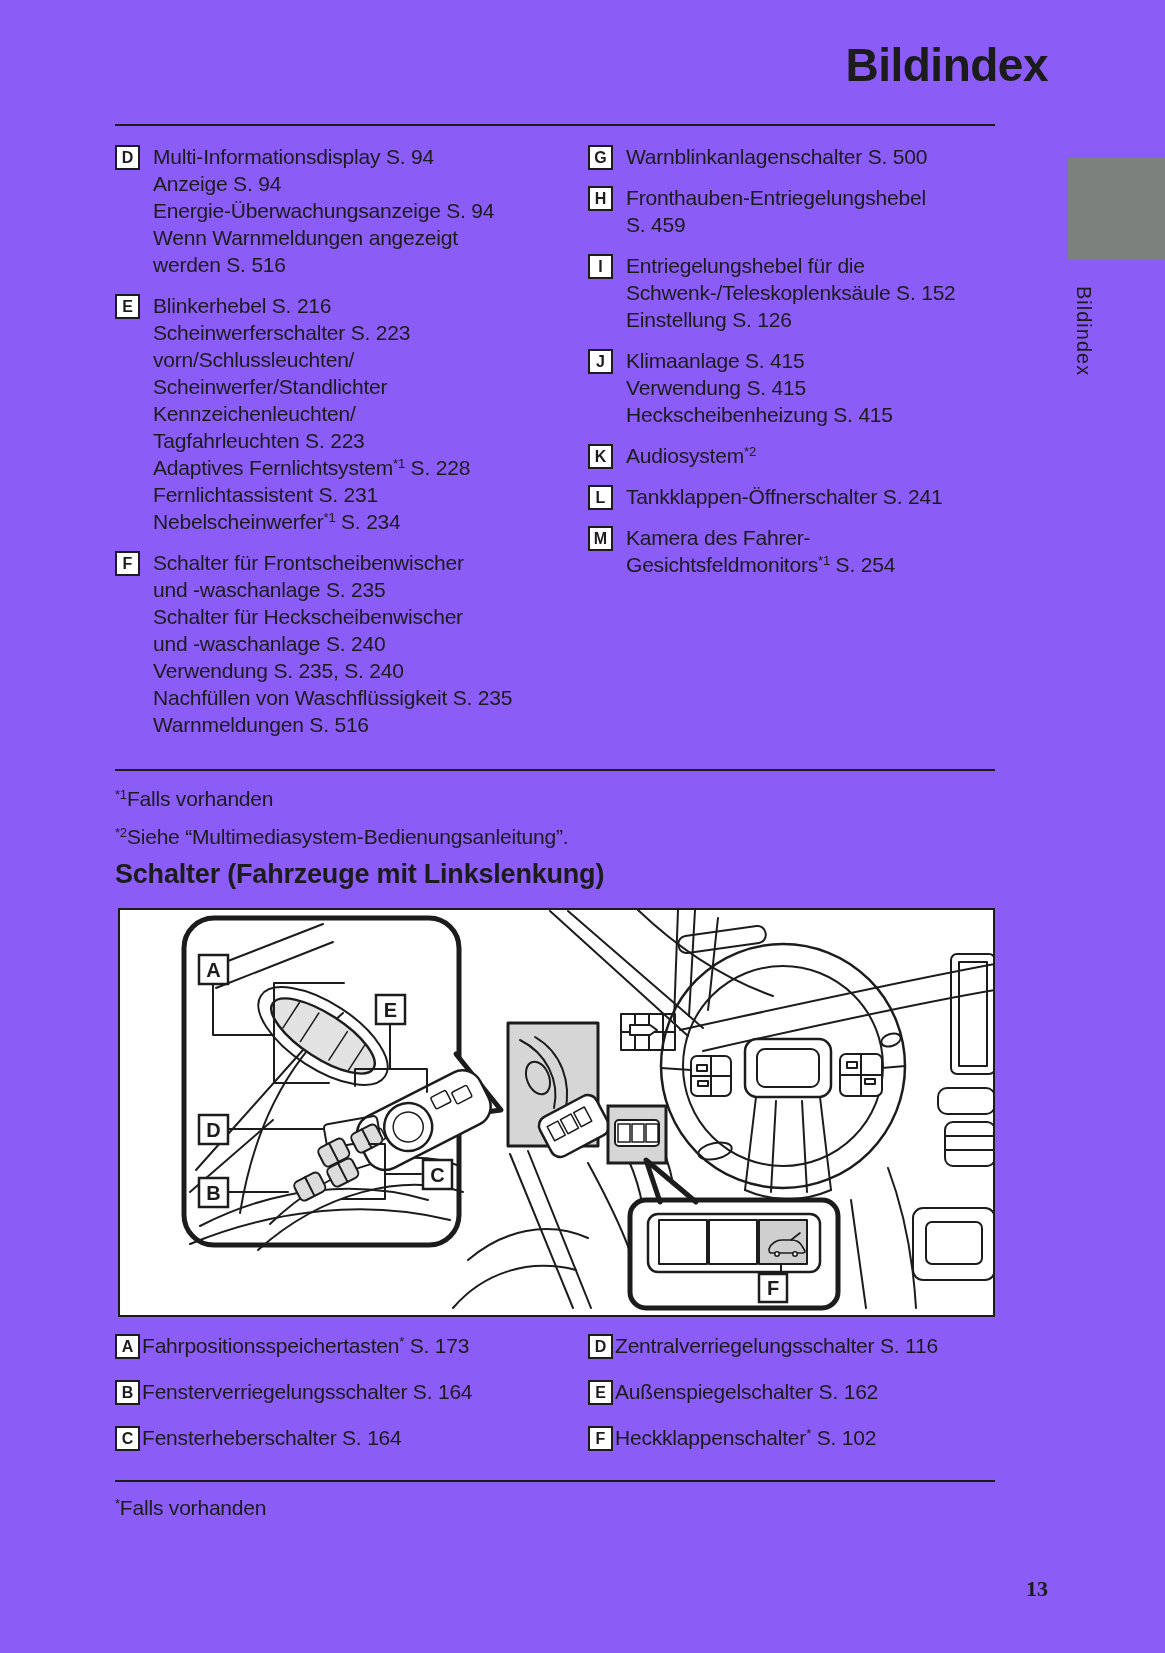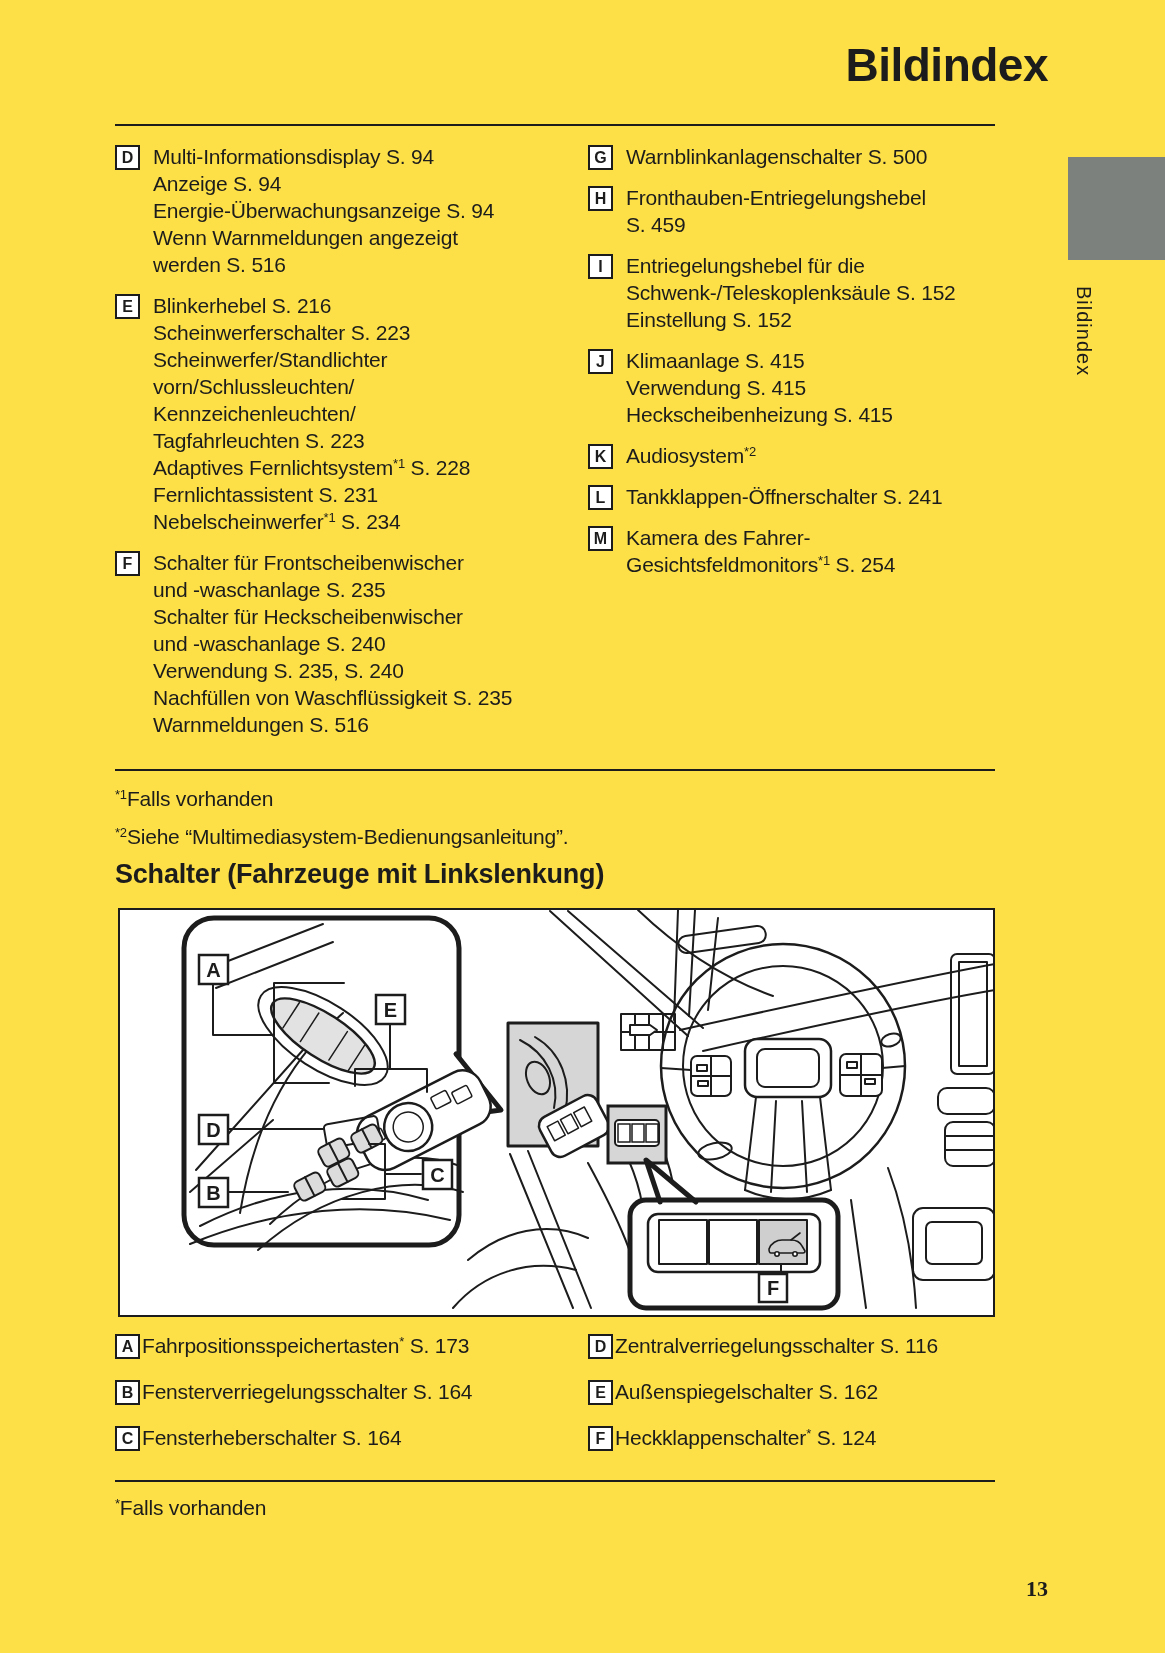--- a/index.html
+++ b/index.html
@@ -1,16 +1,16 @@
 <!DOCTYPE html>
 <html><head>
 <meta charset="utf-8">
 <style>
   html,body{margin:0;padding:0;background:#e8e8e8;}
-  .page{position:relative;width:1165px;height:1653px;background:#fde047;
+  .page{position:relative;width:1165px;height:1653px;background:#8b5cf6;
         font-family:"Liberation Sans",sans-serif;color:#1c1c1c;overflow:hidden;margin:0 auto;}
   .title{position:absolute;top:38px;right:117px;font-size:46px;font-weight:bold;letter-spacing:-.5px;}
   .rule{position:absolute;left:115px;width:880px;height:2px;background:#1c1c1c;}
   .rule1{top:124px;} .rule2{top:769px;} .rule3{top:1480px;}
   .side-tab{position:absolute;left:1068px;top:157px;width:97px;height:103px;background:#7d817d;}
   .side-tab-label{position:absolute;left:1072px;top:286px;writing-mode:vertical-rl;
         text-orientation:mixed;font-size:20px;letter-spacing:1px;}
   .col{position:absolute;top:143px;}
   .col-left{left:115px;width:470px;}
   .col-right{left:588px;width:420px;}
@@ -52,22 +52,22 @@
           <div><span>Energie-Überwachungsanzeige S. 94</span></div>
           <div><span>Wenn Warnmeldungen angezeigt</span></div>
           <div><span>werden S. 516</span></div>
         </div>
       </div>
       <div class="item">
         <span class="kbox">E</span>
         <div class="lines">
           <div><span>Blinkerhebel S. 216</span></div>
           <div><span>Scheinwerferschalter S. 223</span></div>
+          <div><span>vorn/Schlussleuchten/</span></div>
           <div><span>Scheinwerfer/Standlichter</span></div>
-          <div><span>vorn/Schlussleuchten/</span></div>
           <div><span>Kennzeichenleuchten/</span></div>
           <div><span>Tagfahrleuchten S. 223</span></div>
           <div><span>Adaptives Fernlichtsystem</span><sup>*1</sup><span> S. 228</span></div>
           <div><span>Fernlichtassistent S. 231</span></div>
           <div><span>Nebelscheinwerfer</span><sup>*1</sup><span> S. 234</span></div>
         </div>
       </div>
       <div class="item">
         <span class="kbox">F</span>
         <div class="lines">
@@ -93,21 +93,21 @@
         <div class="lines">
           <div><span>Fronthauben-Entriegelungshebel</span></div>
           <div><span>S. 459</span></div>
         </div>
       </div>
       <div class="item">
         <span class="kbox">I</span>
         <div class="lines">
           <div><span>Entriegelungshebel für die</span></div>
           <div><span>Schwenk-/Teleskoplenksäule S. 152</span></div>
-          <div><span>Einstellung S. 152</span></div>
+          <div><span>Einstellung S. 126</span></div>
         </div>
       </div>
       <div class="item">
         <span class="kbox">J</span>
         <div class="lines">
           <div><span>Klimaanlage S. 415</span></div>
           <div><span>Verwendung S. 415</span></div>
           <div><span>Heckscheibenheizung S. 415</span></div>
         </div>
       </div>
@@ -326,21 +326,21 @@
       <div class="brow">
         <span class="kbox">D</span>
         <div class="btext"><span>Zentralverriegelungsschalter S. 116</span></div>
       </div>
       <div class="brow">
         <span class="kbox">E</span>
         <div class="btext"><span>Außenspiegelschalter S. 162</span></div>
       </div>
       <div class="brow">
         <span class="kbox">F</span>
-        <div class="btext"><span>Heckklappenschalter</span><sup>*</sup><span> S. 124</span></div>
+        <div class="btext"><span>Heckklappenschalter</span><sup>*</sup><span> S. 102</span></div>
       </div>
     </div>
 
   <div class="rule rule3"></div>
   <div class="fn fn-bottom"><sup>*</sup><span>Falls vorhanden</span></div>
 
   <div class="pagenum">13</div>
 </div>
 
 </body></html>

